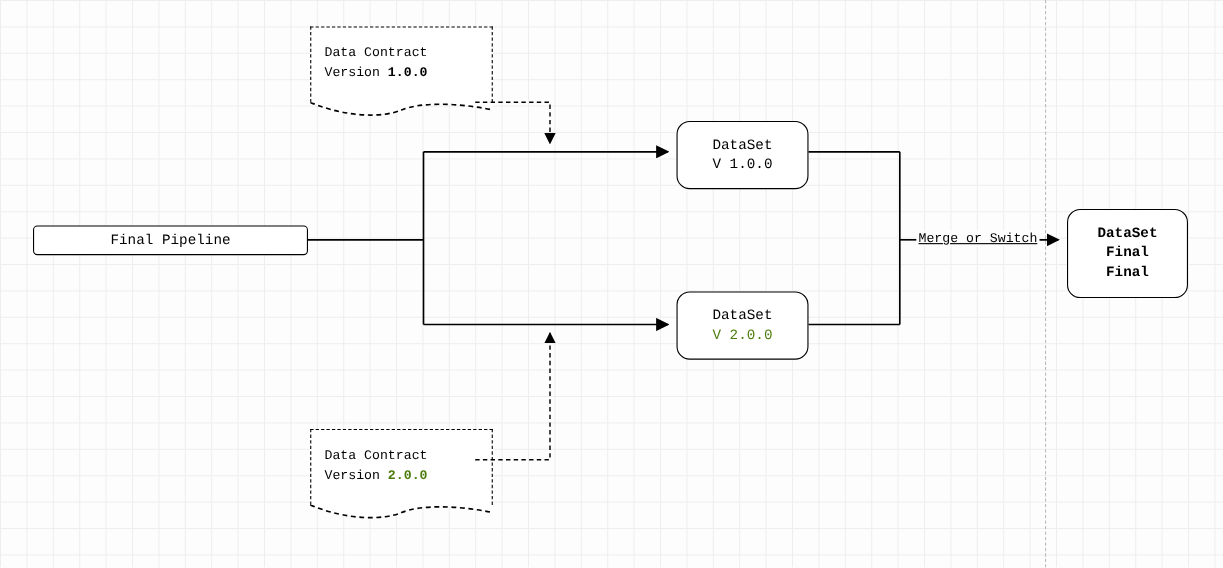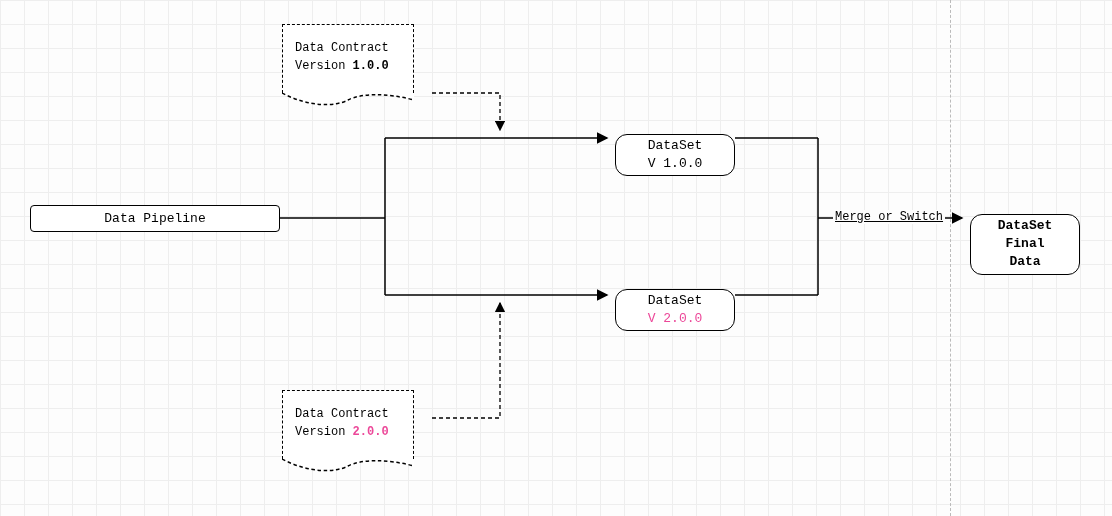--- a/index.html
+++ b/index.html
@@ -7,42 +7,42 @@
   .canvas { position:relative; width:1112px; height:516px;
     background-image:
       linear-gradient(to right, #eee 1px, transparent 1px),
       linear-gradient(to bottom, #eee 1px, transparent 1px);
     background-size:24px 24px;
   }
   .vline-dashed { position:absolute; border-left:1px dashed #bbb; top:0; bottom:0; }
   
   .pill { position:absolute; border:1.5px solid #000; border-radius:4px; background:#fff; text-align:center; padding:5px 10px; font-size:13px; }
   
-  .node { position:absolute; border:1.5px solid #000; border-radius:12px; background:#fff; text-align:center; padding:2px 14px; font-size:13px; line-height:1.4;margin-top:24px; }
+  .node { position:absolute; border:1.5px solid #000; border-radius:12px; background:#fff; text-align:center; padding:12px 14px; font-size:13px; line-height:1.4; }
   .node .l1 { display:block; }
   .node .l2 { display:block; font-weight:normal; }
-  .red { color:#ec4899; }
+  .red { color:#4d7c0f; }
   
-  .note { position:absolute; width:132px; }
+  .note { position:absolute; width:166px; }
   .note-body { border:1.5px dashed #000; border-bottom:none; background:#fff; padding:14px 12px 18px 12px; font-size:12px; line-height:1.5; }
   .note-wave { height:14px; }
   .note-wave svg { display:block; width:100%; height:100%; }
   
   svg.wires { position:absolute; inset:0; width:1112px; height:516px; pointer-events:none; }
   .edge-label { position:absolute; font-size:12px; background:#fdfdfd; padding:0 2px;text-decoration:underline; }
 </style>
 </head>
 <body>
 
 <div class="canvas">
 
   <div class="vline-dashed" style="left:950px;"></div>
 
   <div class="pill" style="left:30px; top:205px; width:250px;">
-    <span>Data Pipeline</span>
+    <span>Final Pipeline</span>
   </div>
 
   <div class="note" style="left:282px; top:24px;">
     <div class="note-body">
       <span>Data Contract</span><br>
       <span>Version </span><b>1.0.0</b>
     </div>
     <div class="note-wave">
       <svg viewBox="0 0 150 14" preserveAspectRatio="none">
         <path d="M0,0 C 30,14 60,14 75,7 C 90,0 120,0 150,7 L150,0 Z" fill="#fff"></path>
@@ -69,21 +69,21 @@
     <span class="l2">V 1.0.0</span>
   </div>
 
   <div class="node" style="left:615px; top:265px; width:120px;">
     <span class="l1">DataSet</span>
     <span class="l2 red">V 2.0.0</span>
   </div>
 
   <div class="node" style="left:970px; top:190px; width:110px; font-weight:bold;">
     <span class="l1">DataSet Final</span>
-    <span class="l1">Data</span>
+    <span class="l1">Final</span>
   </div>
 
   <span class="edge-label" style="left:833px; top:210px;">Merge or Switch</span>
 
   <svg class="wires">
     <defs>
       <marker id="arrow" markerWidth="8" markerHeight="8" refX="7" refY="4" orient="auto">
         <path d="M0,0 L8,4 L0,8 Z" fill="#000"></path>
       </marker>
     </defs>

